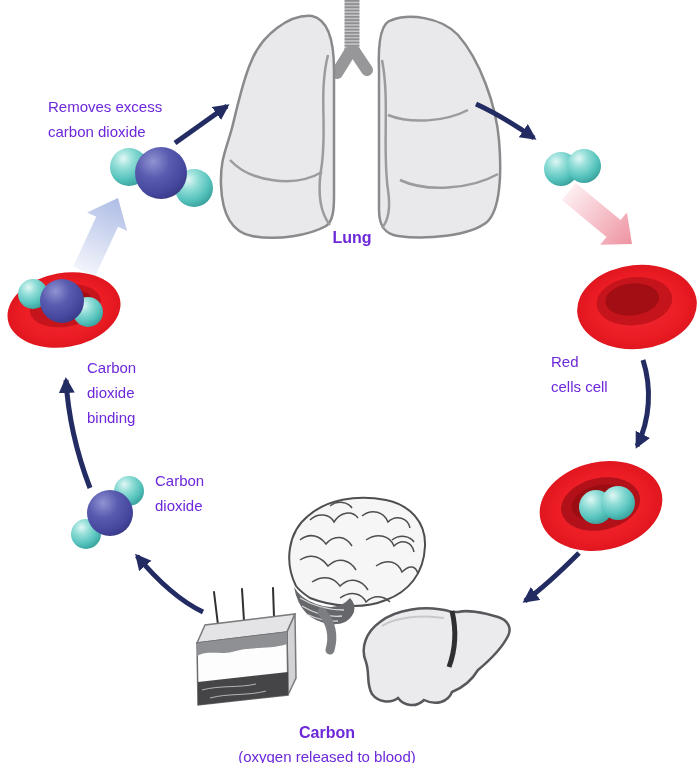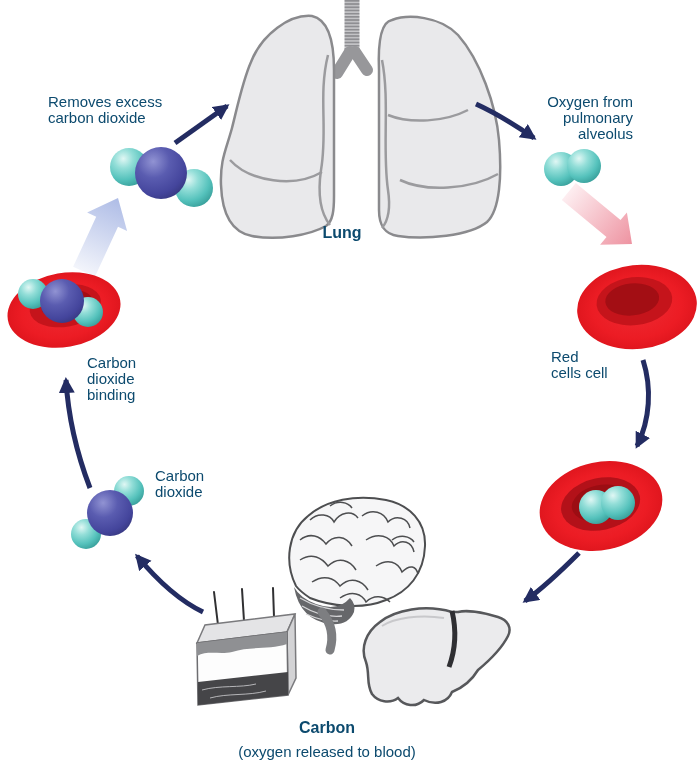--- a/index.html
+++ b/index.html
@@ -3,21 +3,21 @@
 <meta charset="utf-8">
 <style>
   html,body { margin:0; padding:0; background:#ffffff; }
   body { font-family:"Liberation Sans", sans-serif; }
   .stage {
     position:relative; width:700px; height:763px;
     background:#ffffff; overflow:hidden;
   }
   .stage svg.art { position:absolute; left:0; top:0; }
   .lbl {
-    position:absolute; color:#0c4a6e; font-size:15px; line-height:16px;
+    position:absolute; color:#6d28d9; font-size:15px; line-height:25px;
     white-space:pre-line;
   }
   .lbl.bold { font-weight:bold; font-size:16px; }
   .lbl.right { text-align:right; }
   .lbl.center { text-align:center; }
 </style>
 </head>
 <body>
 
 <div class="stage">
@@ -184,25 +184,22 @@
       <g>
         <circle cx="596" cy="507" r="17" fill="url(#teal)"></circle>
         <circle cx="618" cy="503" r="17" fill="url(#teal)"></circle>
       </g>
     </g>
   </svg>
 
   <div class="lbl" style="left:48px; top:94px;">Removes excess
 carbon dioxide</div>
 
-  <div class="lbl right" style="left:503px; top:94px; width:130px;">Oxygen from
-pulmonary
-alveolus</div>
-
-  <div class="lbl bold center" style="left:312px; top:225px; width:60px;">Lung</div>
+
+  <div class="lbl bold center" style="left:322px; top:225px; width:60px;">Lung</div>
 
   <div class="lbl" style="left:551px; top:349px;">Red
 cells cell</div>
 
   <div class="lbl" style="left:87px; top:355px;">Carbon
 dioxide
 binding</div>
 
   <div class="lbl" style="left:155px; top:468px;">Carbon
 dioxide</div>

